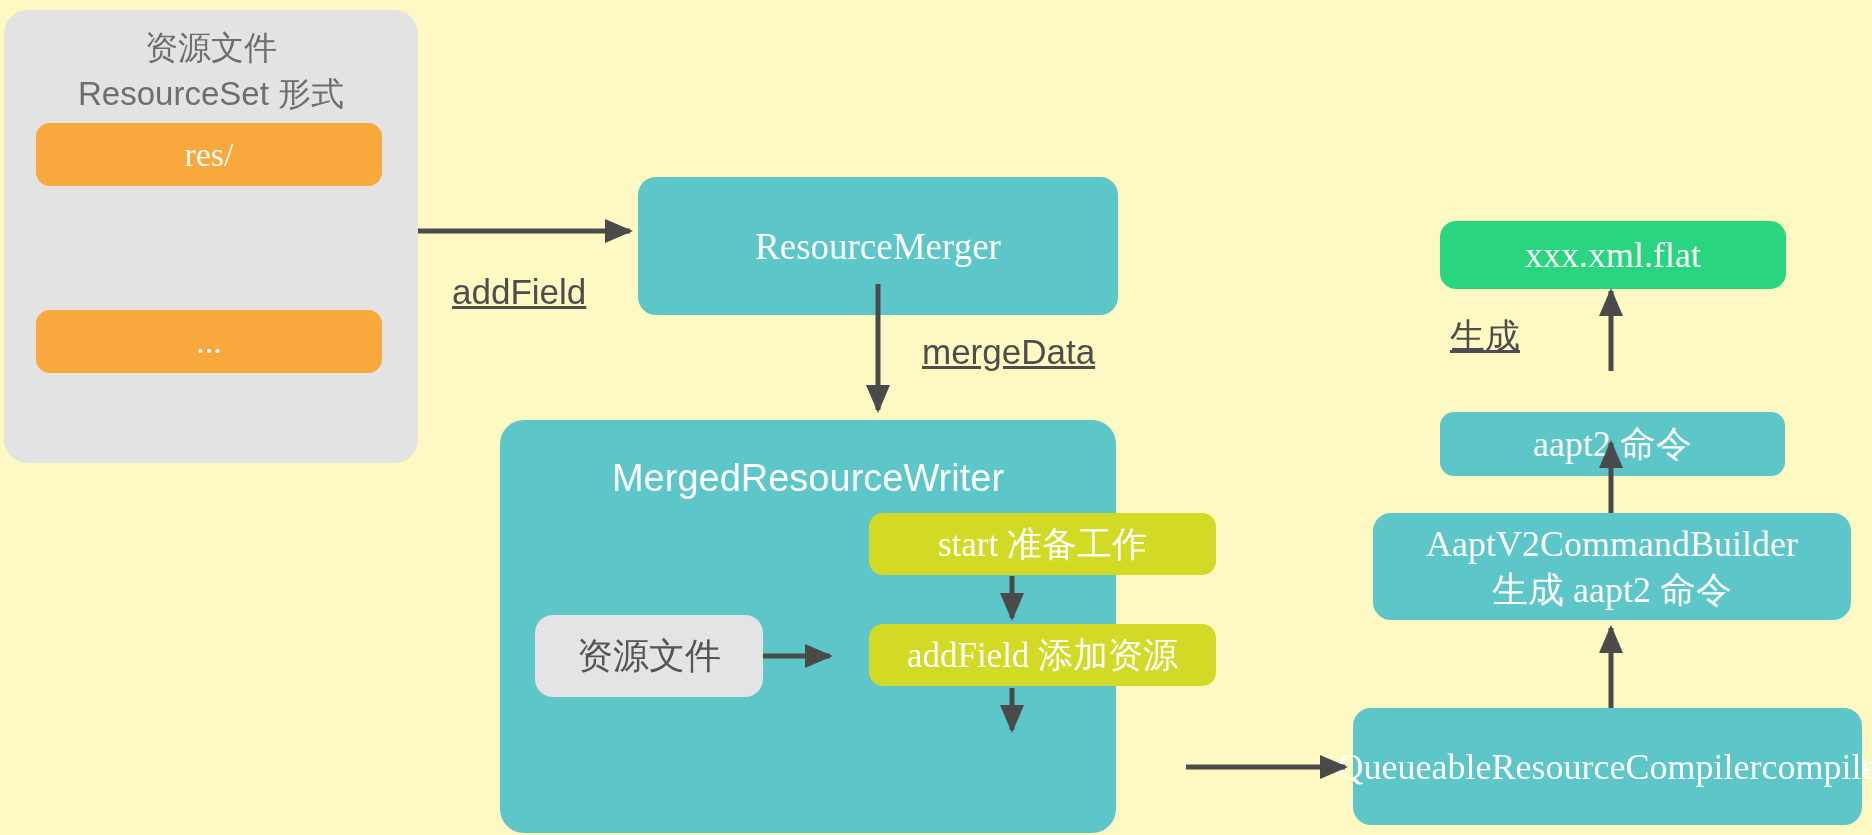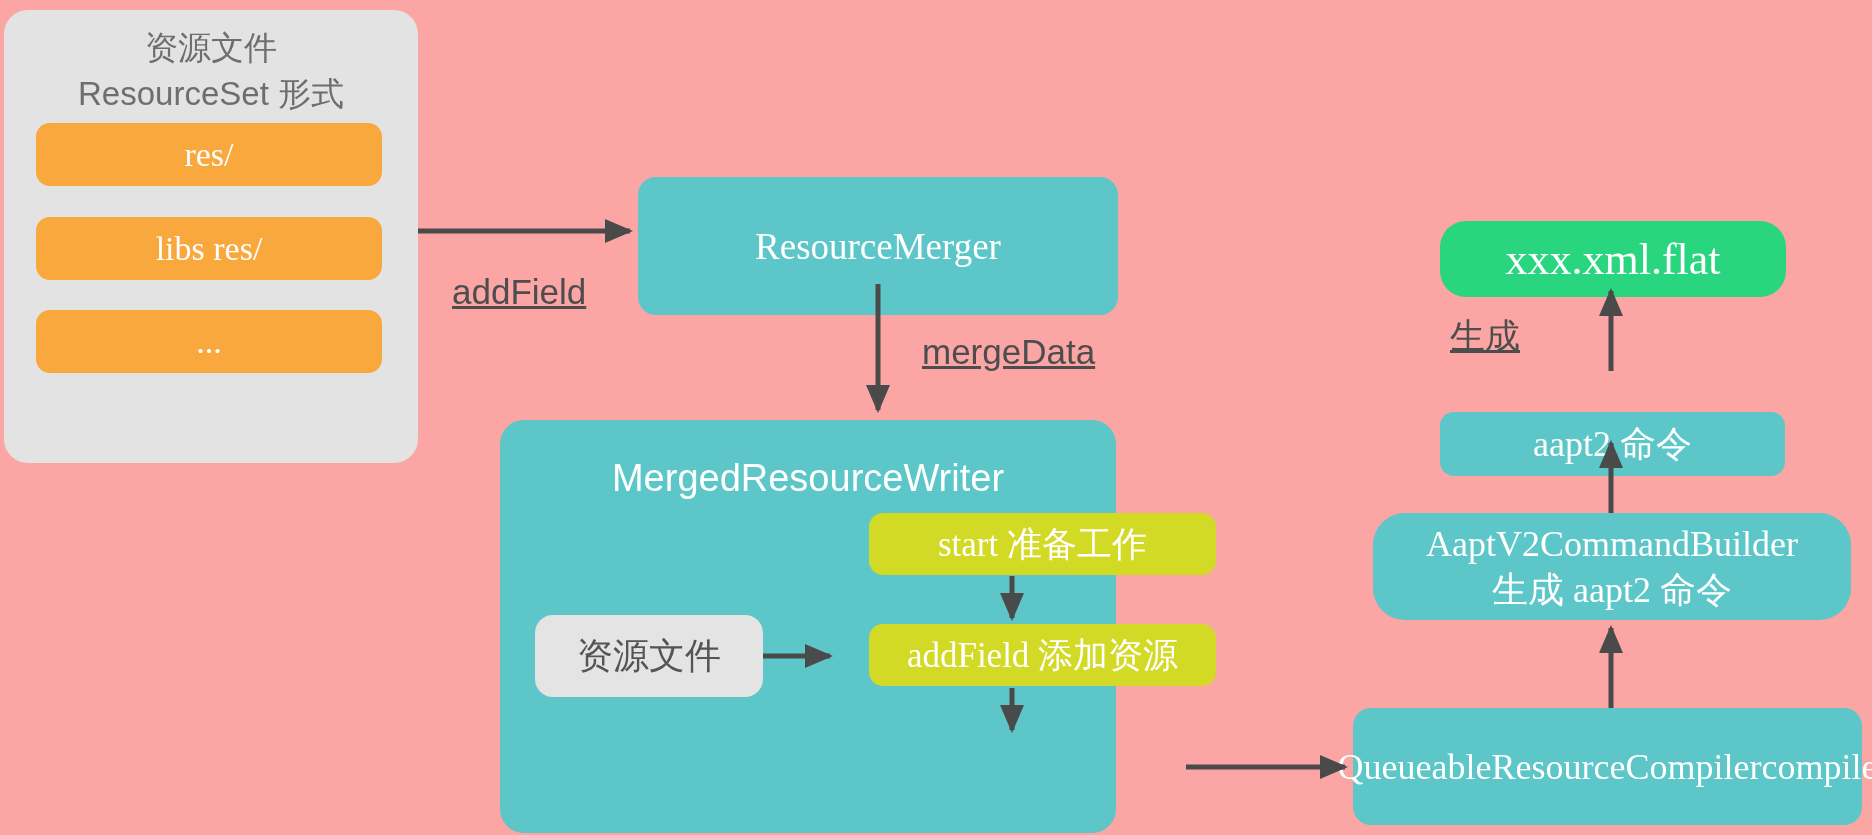--- a/index.html
+++ b/index.html
@@ -8,21 +8,21 @@
     background: #ffffff;
     width: 1872px;
     height: 835px;
     overflow: hidden;
     font-family: "Liberation Sans", "DejaVu Sans", sans-serif;
   }
   .canvas {
     position: relative;
     width: 1872px;
     height: 835px;
-    background: #fca5a5;
+    background: #fef9c3;
   }
   .arrow-layer {
     position: absolute;
     left: 0; top: 0;
     width: 1872px; height: 835px;
     z-index: 5;
     pointer-events: none;
   }
   .arrow-layer line { stroke: var(--arrow); stroke-width: 5; }
   .arrow-layer .ah { fill: var(--arrow); }
@@ -108,37 +108,37 @@
     left: 1353px; top: 708px;
     width: 509px; height: 117px;
     border-radius: 18px;
     flex-direction: row;
     font-size: 36px;
     line-height: 46px;
   }
   .aaptv2 {
     left: 1373px; top: 513px;
     width: 478px; height: 107px;
-    border-radius: 32px;
+    border-radius: 18px;
     flex-direction: column;
     font-size: 36px;
     line-height: 46px;
   }
   .aapt2-cmd {
     left: 1440px; top: 371px;
     width: 345px; height: 64px;
     border-radius: 14px;
     font-size: 36px;
     margin-top: 41px;
   }
   .flat-file {
     left: 1440px; top: 221px;
-    width: 346px; height: 76px;
-    border-radius: 26px;
-    font-size: 44px;
+    width: 346px; height: 68px;
+    border-radius: 16px;
+    font-size: 36px;
   }
 
   .edge-label {
     position: absolute;
     color: var(--label_text);
     font-size: 35px;
     white-space: nowrap;
     z-index: 6;
     text-decoration: underline;
   }
@@ -167,21 +167,20 @@
     <line x1="1611" y1="513" x2="1611" y2="443" marker-end="url(#ah)"></line>
     <line x1="1611" y1="371" x2="1611" y2="291" marker-end="url(#ah)"></line>
   </svg>
 
   <div class="panel">
     <div class="panel-title">
       <div>资源文件</div>
       <div>ResourceSet 形式</div>
     </div>
     <div class="node orange orange-item" style="top:113px">res/</div>
-    <div class="node orange orange-item" style="top:207px">libs res/</div>
     <div class="node orange orange-item" style="top:300px">...</div>
   </div>
 
   <div class="edge-label lbl-addfield">addField</div>
   <div class="edge-label lbl-mergedata">mergeData</div>
   <div class="edge-label lbl-generate">生成</div>
 
   <div class="node teal resource-merger">ResourceMerger</div>
 
   <div class="big-box">

